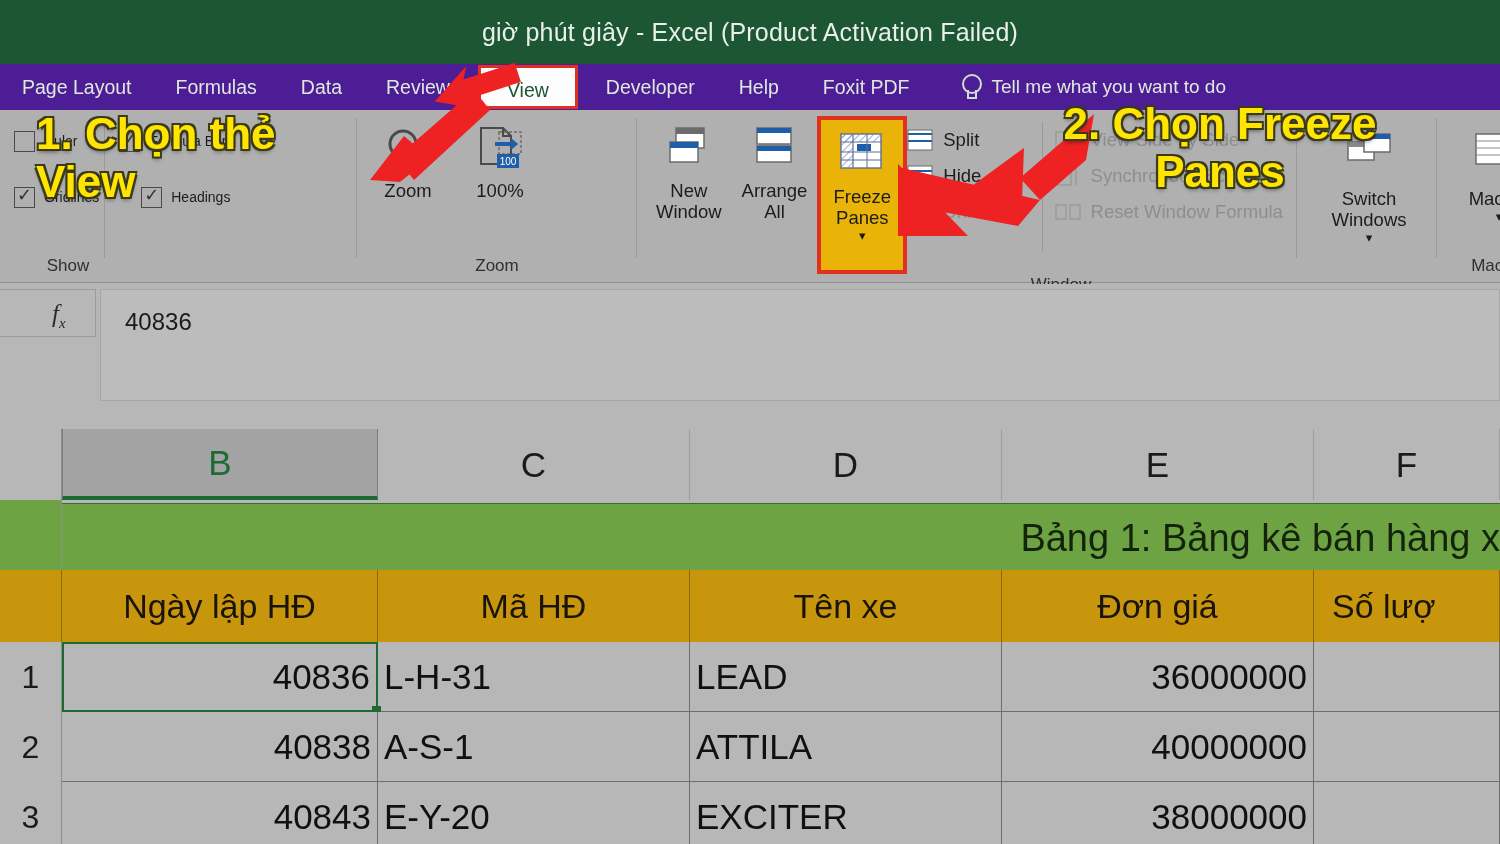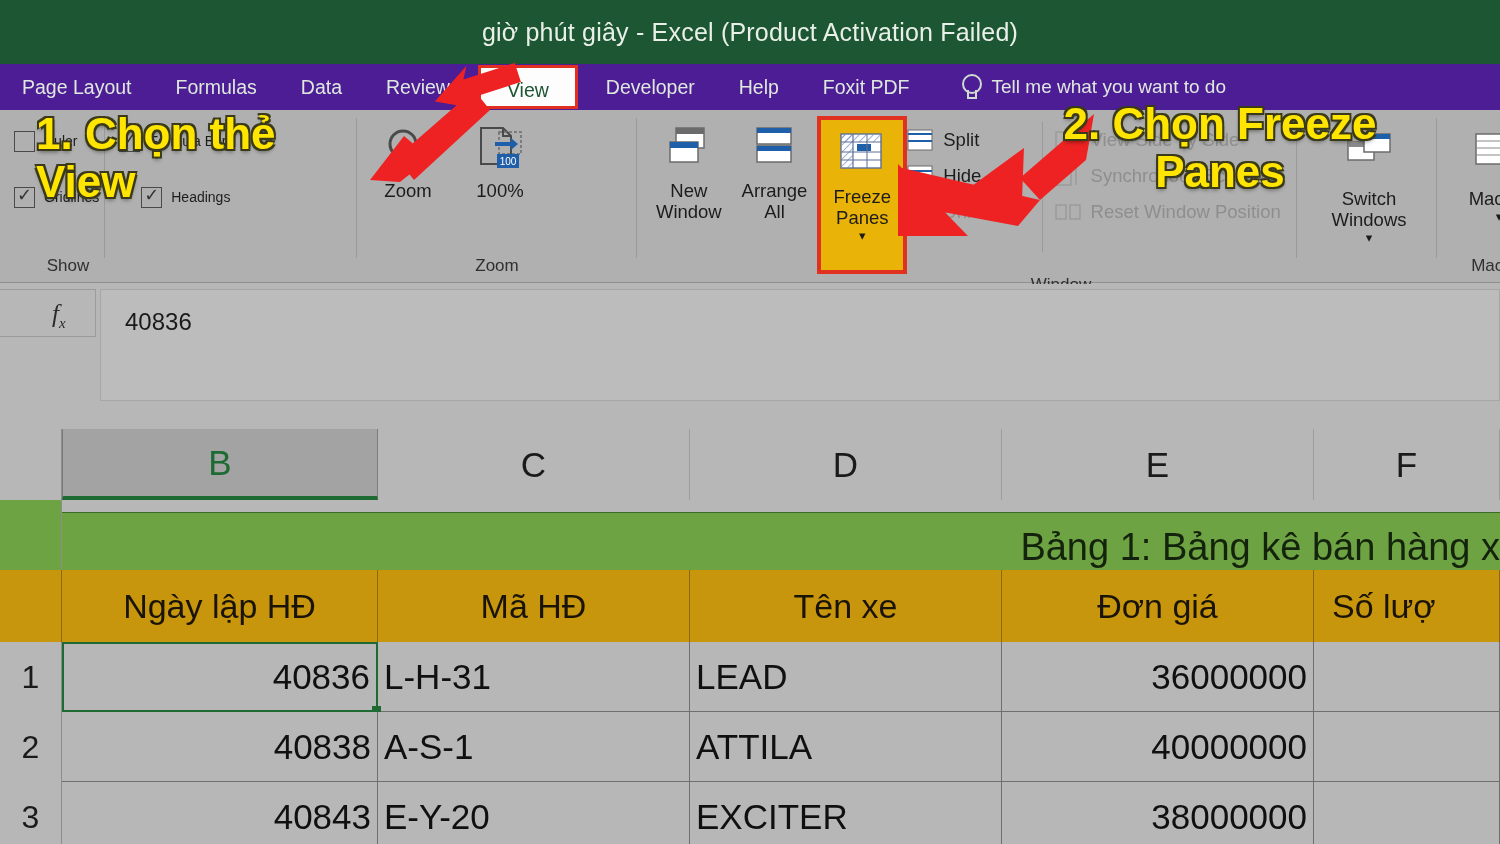--- a/index.html
+++ b/index.html
@@ -380,21 +380,21 @@
             </span>
             <span class="txt">Synchronous Scrolling</span>
           </div>
           <div class="cmdrow disabled">
             <span class="mini">
               <svg width="26" height="22" viewBox="0 0 26 22">
                 <rect x="1" y="4" width="10" height="14" fill="none" stroke="#9a9a9a" stroke-width="1.4"></rect>
                 <rect x="15" y="4" width="10" height="14" fill="none" stroke="#9a9a9a" stroke-width="1.4"></rect>
               </svg>
             </span>
-            <span class="txt">Reset Window Position</span>
+            <span class="txt">Reset Window Formula</span>
           </div>
         </div>
       </div>
       <div class="grp-label" style="width:660px; padding-left:170px;">Window</div>
     </div>
 
     <div class="grp-sep" style="left:1296px;"></div>
     <div class="grp" style="left:1304px; width:130px;">
       <div class="grp-body" style="padding-top:14px;">
         <div class="bigbtn" style="width:130px">
@@ -447,21 +447,21 @@
       <div class="colcell" style="left:0; width:62px; border-right:1px solid #8d8d8d;"></div>
       <div class="colcell sel" style="left:62px; width:316px;">B</div>
       <div class="colcell" style="left:378px; width:312px;">C</div>
       <div class="colcell" style="left:690px; width:312px;">D</div>
       <div class="colcell" style="left:1002px; width:312px;">E</div>
       <div class="colcell" style="left:1314px; width:186px;">F</div>
     </div>
 
     <div class="rowarea">
 
-      <div class="r-title" style="top:12px;">
+      <div class="r-title" style="top:3px;">
         <span class="tt">Bảng 1: Bảng kê bán hàng x</span>
       </div>
       <div class="rowhdr" style="top:0; height:70px; background:#6ea344;"></div>
 
       <div class="r-hdr" style="top:70px;">
         <div class="hcell" style="left:0; width:62px; background:#c8960c; border-right:1px solid #8d6a08;"></div>
         <div class="hcell" style="left:62px; width:316px;">Ngày lập HĐ</div>
         <div class="hcell" style="left:378px; width:312px;">Mã HĐ</div>
         <div class="hcell" style="left:690px; width:312px;">Tên xe</div>
         <div class="hcell" style="left:1002px; width:312px;">Đơn giá</div>

